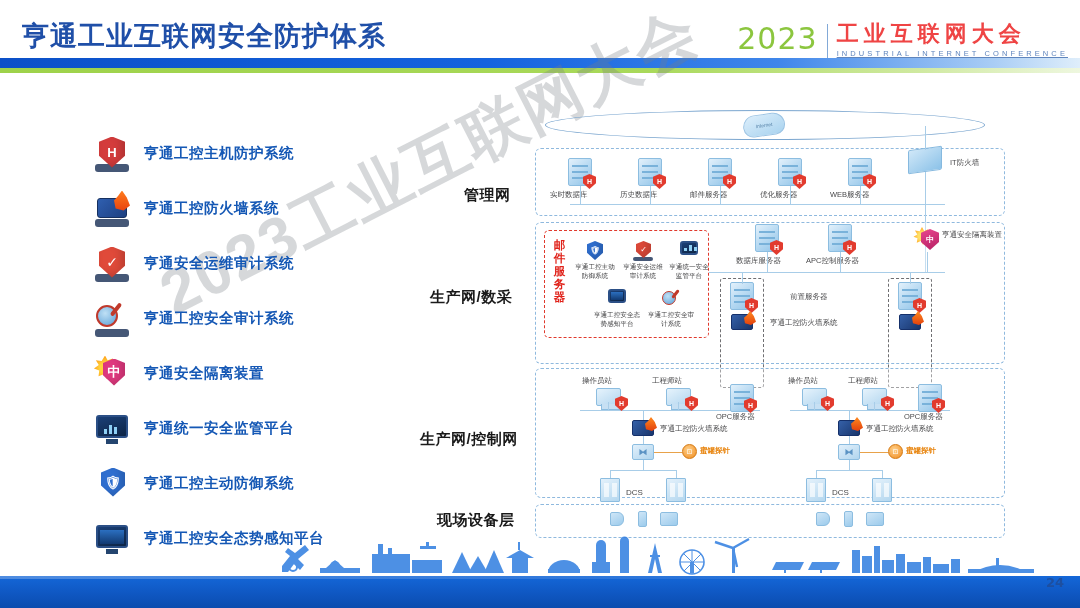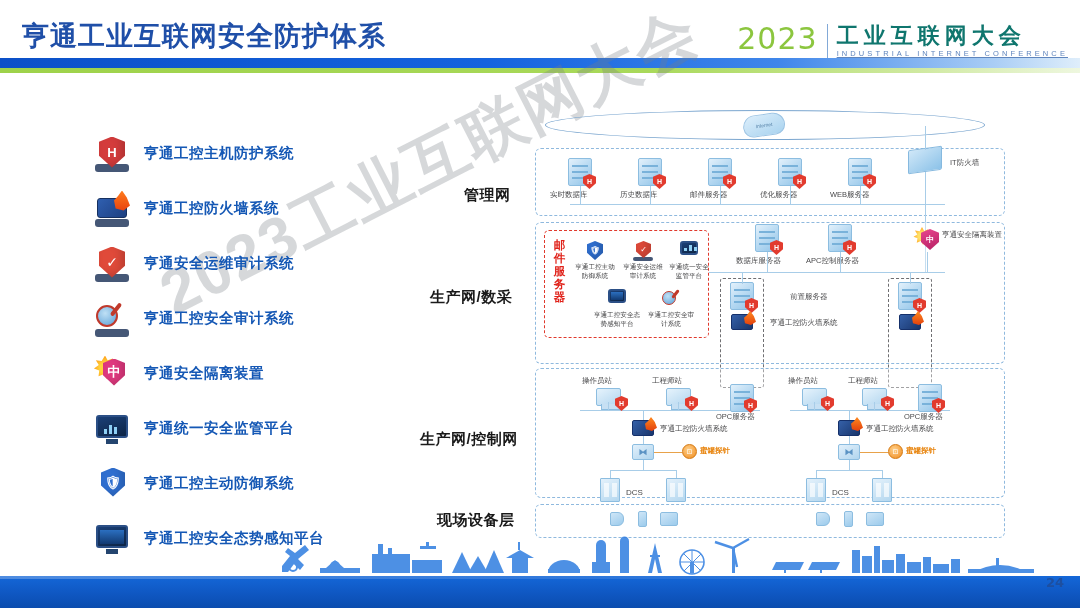--- a/index.html
+++ b/index.html
@@ -31,21 +31,21 @@
   
   .logo { position: absolute; right: 12px; top: 24px; display: flex; align-items: flex-start; }
   .logo-year-wrap { text-align: center; padding-right: 9px; }
   .logo-year {
     font-size: 30px; font-weight: normal; color: #8cc63f; letter-spacing: 1px;
     font-family: "DejaVu Sans", sans-serif; line-height: 1;
   }
   .logo-date { font-size: 5px; color: #2b6cb8; letter-spacing: 0.4px; margin-top: 4px; }
   .logo-divider { width: 1px; background: #2e6fbc; align-self: stretch; margin-right: 9px; opacity: .6; }
   .logo-right { }
-  .logo-cn { font-size: 22px; font-weight: bold; color: #0f766e; letter-spacing: 5px; line-height: 1.05; }
+  .logo-cn { font-size: 22px; font-weight: bold; color: #ef4444; letter-spacing: 5px; line-height: 1.05; font-family: Liberation Mono, monospace; }
   .logo-en { font-size: 7.5px; color: #5f85bd; letter-spacing: 3.1px; margin-top: 2px; text-decoration: underline; }
   .logo-sub { font-size: 8px; color: #17469e; letter-spacing: .6px; margin-top: 2px; font-weight: bold; }
 
   
   .watermark {
     position: absolute; left: 165px; top: 255px;
     font-size: 62px; font-weight: bold; color: rgba(120,125,132,0.30);
     transform: rotate(-27deg); transform-origin: left center;
     white-space: nowrap; pointer-events: none; letter-spacing: 2px;
   }

